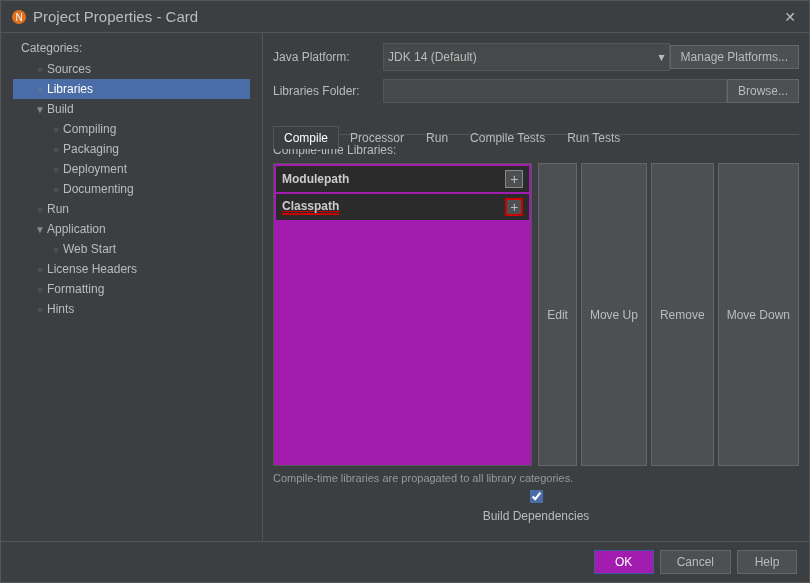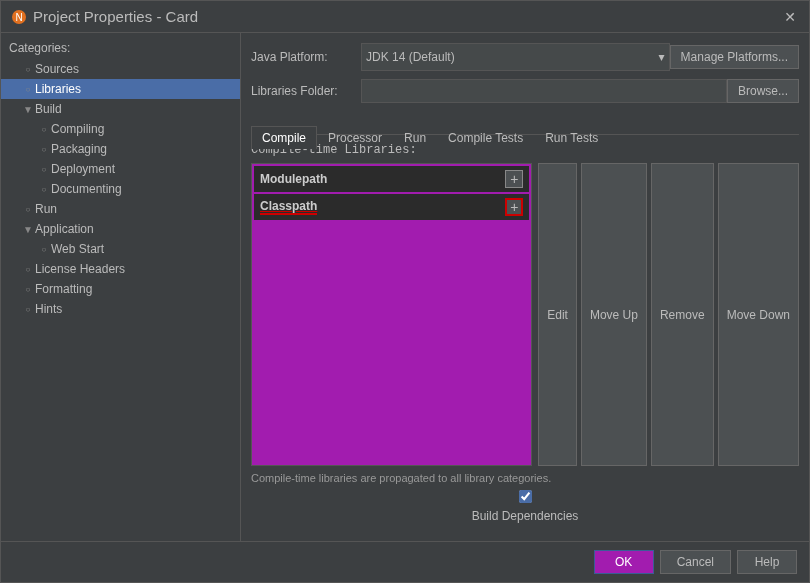--- a/index.html
+++ b/index.html
@@ -57,25 +57,25 @@
       display: flex;
       align-items: center;
       justify-content: center;
     }
     .main-content {
       display: flex;
       flex: 1;
       overflow: hidden;
     }
     .sidebar {
-      width: 240px;
+      width: 262px;
       background: #3c3f41;
       border-right: 1px solid #555;
       overflow-y: auto;
-      padding: 4px 0;
+      padding: 4px 12px;
     }
     .categories-label {
       padding: 4px 8px 4px 8px;
       color: #bbb;
       font-size: 12px;
     }
     .tree-item {
       padding: 3px 8px 3px 0;
       cursor: pointer;
       display: flex;
@@ -171,21 +171,20 @@
     }
     .tab.active {
       background: #3c3f41;
       border-color: #555 #555 transparent #555;
       color: #fff;
     }
     .section-label {
       color: #bbb;
       font-size: 12px;
       margin-bottom: 6px;
-      font-family: Liberation Mono, monospace;
     }
     .libraries-area {
       flex: 1;
       display: flex;
       gap: 6px;
       overflow: hidden;
       min-height: 0;
     }
     .library-list {
       flex: 1;

